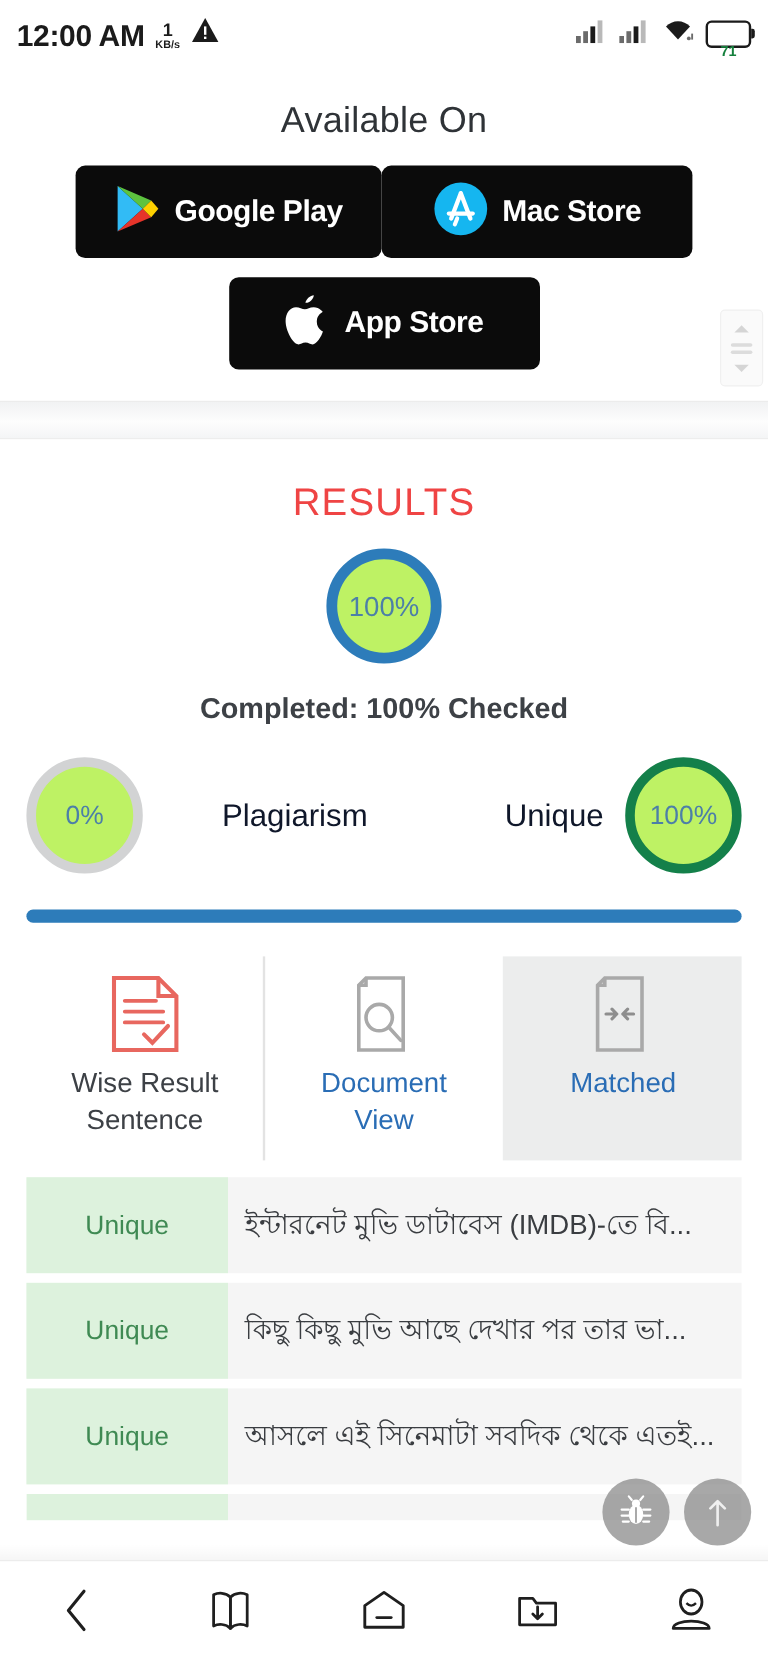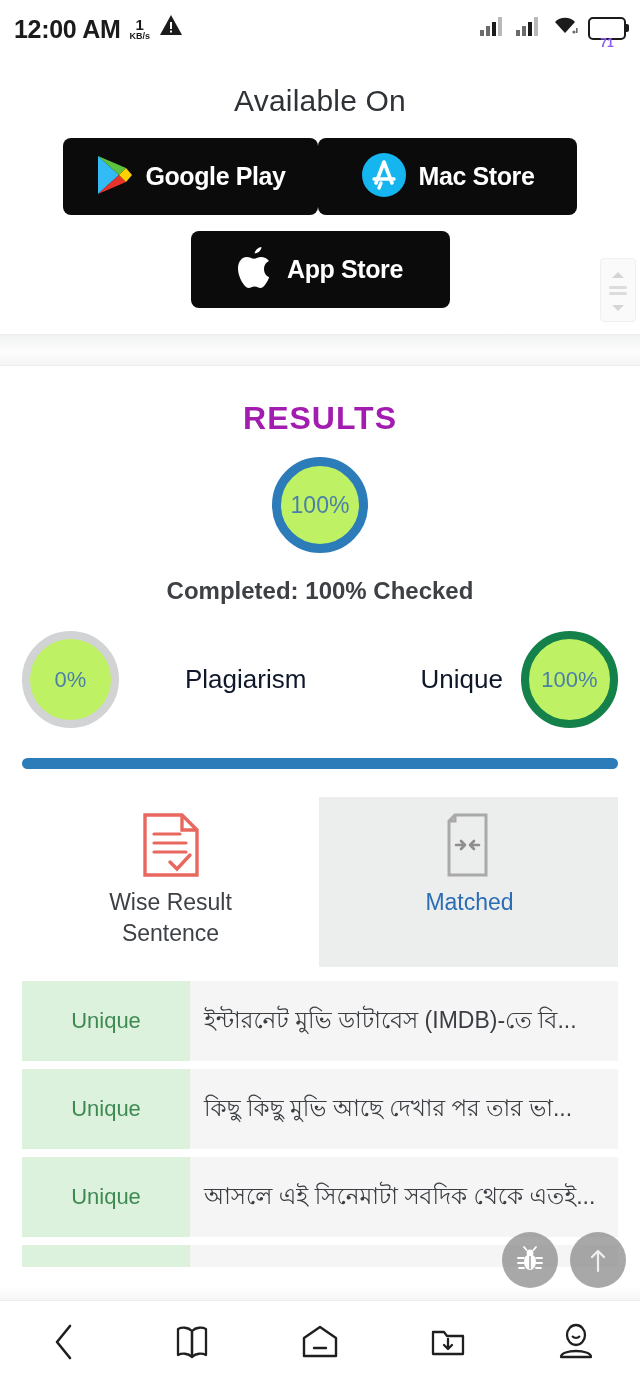--- a/index.html
+++ b/index.html
@@ -21,21 +21,21 @@
   .sb-net{display:flex;flex-direction:column;align-items:center;line-height:1;margin-bottom:1px;}
   .sb-net-num{font-size:15px;font-weight:700;color:#1b1b1b;line-height:1;}
   .sb-net-unit{font-size:9px;font-weight:700;color:#1b1b1b;line-height:1;}
   .sb-warn{margin-bottom:2px;}
   .sb-right{margin-left:auto;display:flex;align-items:center;gap:10px;}
   .batt{
     width:34px;height:19px;border:2.3px solid #1b1b1b;border-radius:5px;
     display:flex;align-items:center;justify-content:center;position:relative;
   }
   .batt:after{content:"";position:absolute;right:-5px;top:5px;width:3px;height:8px;background:#1b1b1b;border-radius:0 2px 2px 0;}
-  .batt span{font-size:12px;font-weight:700;color:#8b5cf6;margin-top:30px;}
+  .batt span{font-size:12px;font-weight:700;color:#15803d;margin-top:30px;}
 
   
   .avail{padding-top:28px;text-align:center;}
   .avail-title{font-size:30px;font-weight:400;color:#2f3337;letter-spacing:.2px;}
   .badge-row{display:flex;justify-content:center;margin-top:20px;}
   .badge{
     background:#0b0b0b;border-radius:8px;height:77px;
     display:flex;align-items:center;justify-content:center;gap:12px;
     padding:0 22px;box-sizing:border-box;
   }
@@ -51,21 +51,21 @@
   
   .scroll-widget{
     position:absolute;right:4px;top:258px;width:34px;height:62px;
     background:#fafafa;border:1px solid #f0f0f0;border-radius:4px;
     display:flex;flex-direction:column;align-items:center;justify-content:center;gap:3px;
   }
   .sw-line{width:18px;height:3px;background:#dcdcdc;border-radius:2px;}
 
   
   .results{padding-top:34px;text-align:center;}
-  .results-title{font-size:32px;color:#a21caf;letter-spacing:1px;font-weight:bold;}
+  .results-title{font-size:32px;color:#ef4444;letter-spacing:1px;}
   .ring{
     border-radius:50%;background:#bef264;display:flex;align-items:center;justify-content:center;
     box-sizing:border-box;
   }
   .ring-main{width:96px;height:96px;border:9px solid #2d7cba;margin:20px auto 0;}
   .ring-main span{font-size:23px;color:#4c7fa8;}
   .completed{margin-top:24px;font-size:24px;font-weight:700;color:#3d4146;}
 
   .stats{display:flex;align-items:center;margin-top:26px;padding:0 22px;box-sizing:border-box;}
   .stat{display:flex;align-items:center;gap:18px;}
@@ -256,20 +256,34 @@
         <path d="M14 22 H40 M14 31 H46 M14 40 H46" stroke="#e8675f" stroke-width="3.2" stroke-linecap="round"></path>
         <path d="M30 50 L37 57 L50 43" fill="none" stroke="#e8675f" stroke-width="3.4" stroke-linecap="round"></path>
       </svg>
     </div>
     <div class="tab-label active">
       <div>Wise Result</div>
       <div>Sentence</div>
     </div>
   </div>
 
+  <div class="tab">
+    <div class="tab-icon">
+      <svg width="62" height="66" viewBox="0 0 62 66">
+        <path d="M16 3 H47 V63 H10 V9 Z" fill="none" stroke="#a9a9a9" stroke-width="3"></path>
+        <path d="M16 3 V9 H10" fill="none" stroke="#a9a9a9" stroke-width="3"></path>
+        <circle cx="27" cy="36" r="11" fill="none" stroke="#a9a9a9" stroke-width="3"></circle>
+        <path d="M35 44 L45 55" stroke="#a9a9a9" stroke-width="3" stroke-linecap="round"></path>
+      </svg>
+    </div>
+    <div class="tab-label link">
+      <div>Document</div>
+      <div>View</div>
+    </div>
+  </div>
 
   <div class="tab highlight">
     <div class="tab-icon">
       <svg width="62" height="66" viewBox="0 0 62 66">
         <path d="M16 3 H47 V63 H10 V9 Z" fill="none" stroke="#a9a9a9" stroke-width="3"></path>
         <path d="M16 3 V9 H10" fill="none" stroke="#a9a9a9" stroke-width="3"></path>
         <path d="M17 33 H26 M22 29 L26 33 L22 37" fill="none" stroke="#8e8e8e" stroke-width="2.6" stroke-linecap="round" stroke-linejoin="round"></path>
         <path d="M40 33 H31 M35 29 L31 33 L35 37" fill="none" stroke="#8e8e8e" stroke-width="2.6" stroke-linecap="round" stroke-linejoin="round"></path>
       </svg>
     </div>

